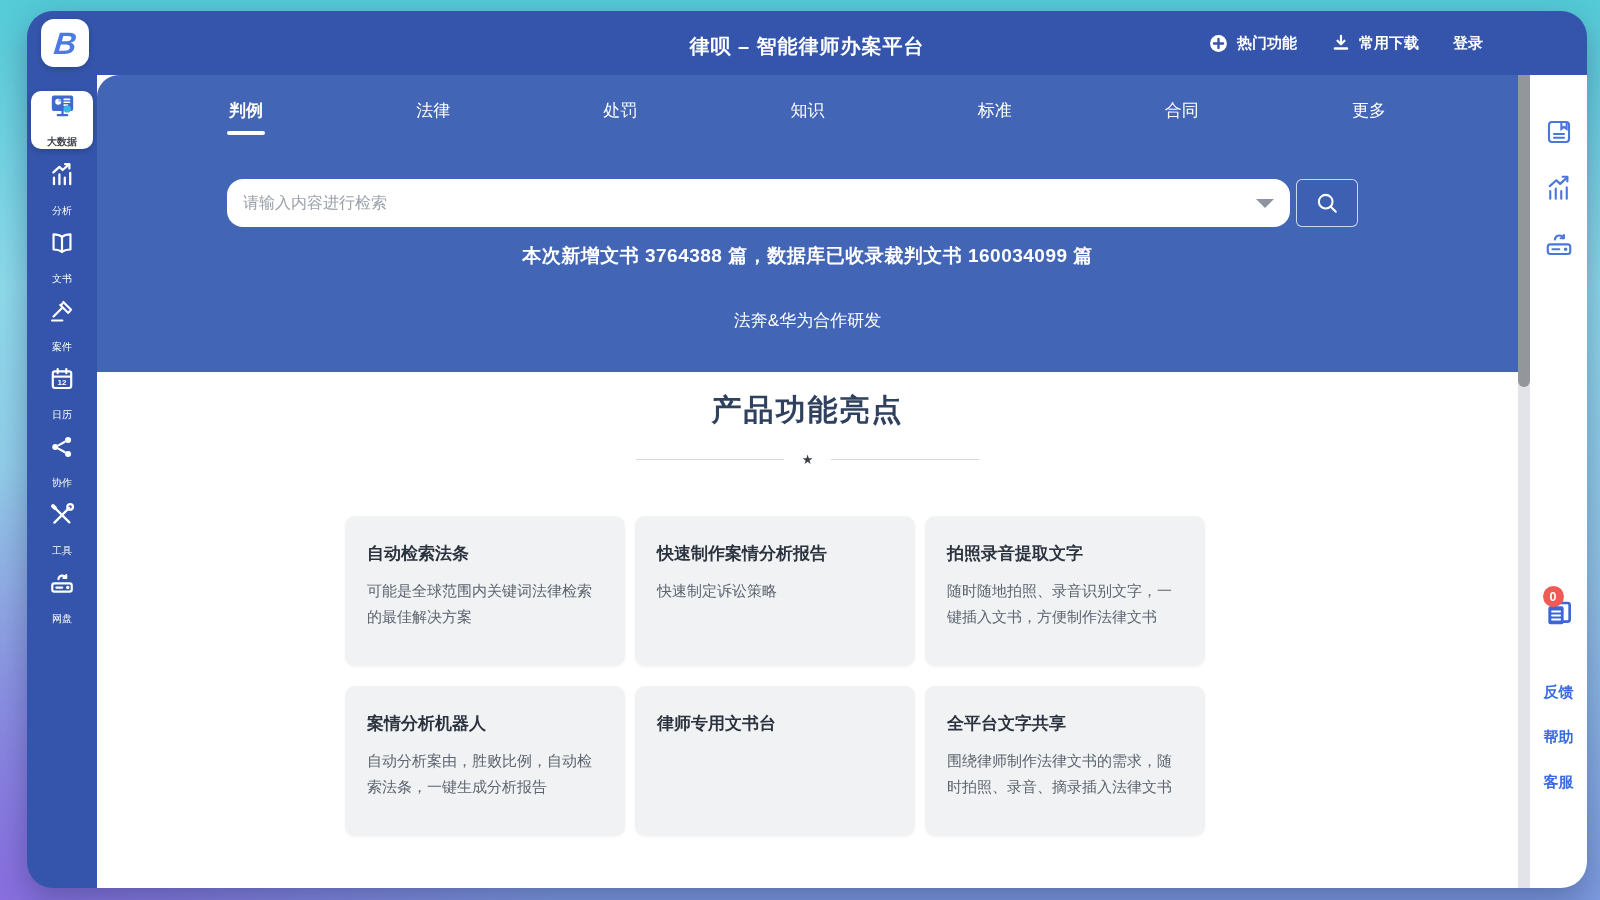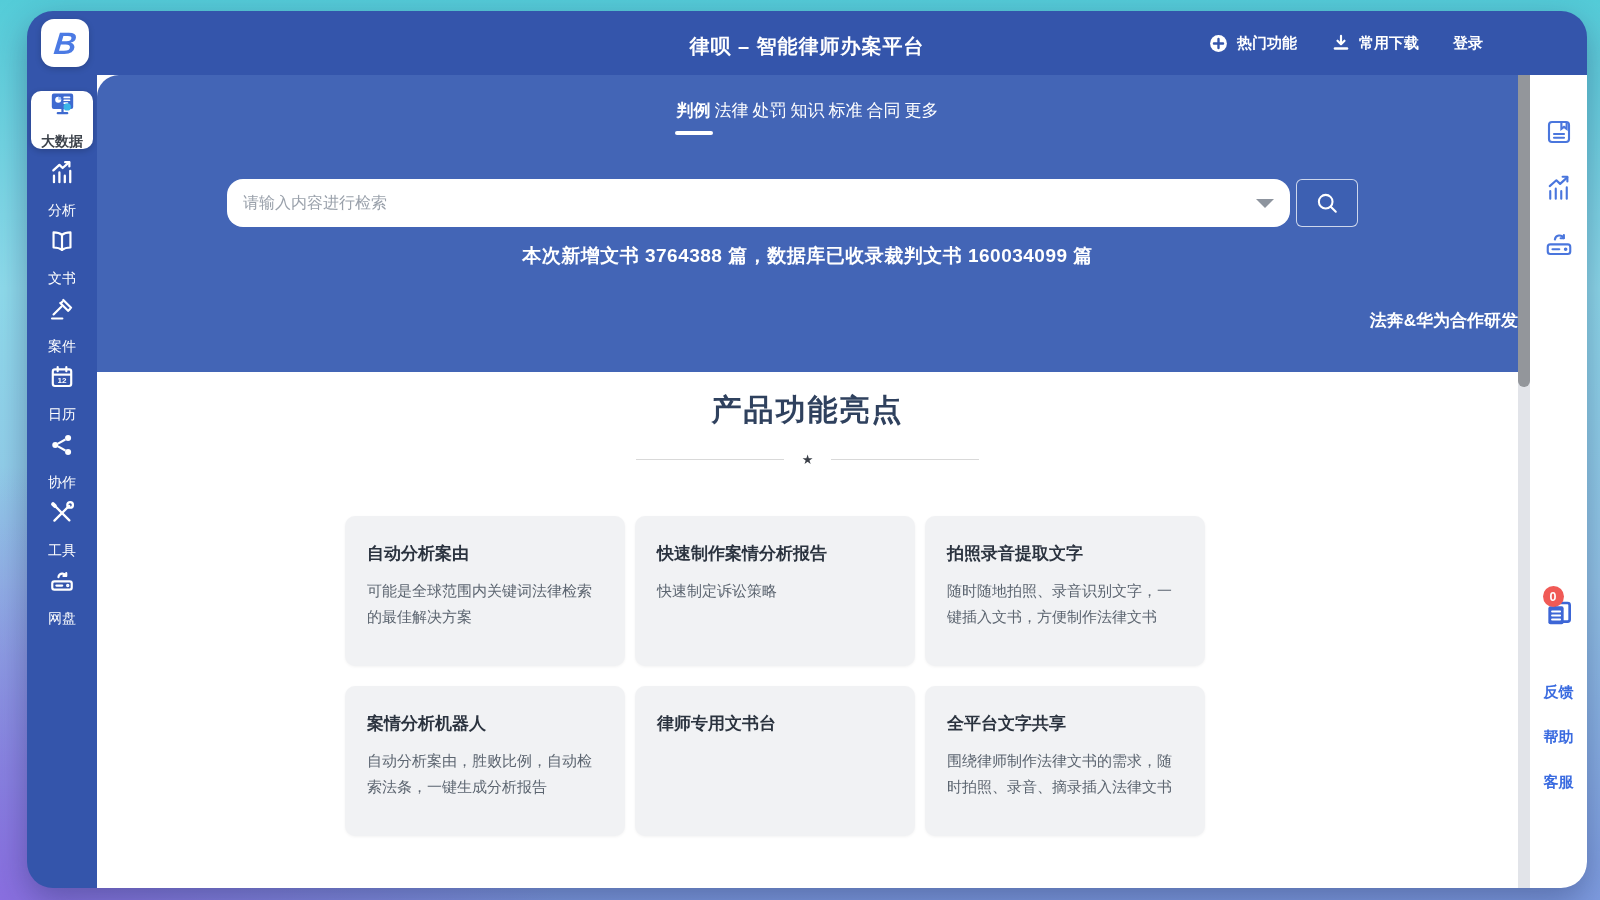--- a/index.html
+++ b/index.html
@@ -37,27 +37,27 @@
   .tb-link { display: flex; align-items: center; gap: 8px; color: #ffffff; font-size: 15px; font-weight: 700; cursor: pointer; }
   
   .leftrail {
     position: absolute; left: 0; top: 64px; bottom: 0; width: 70px;
     display: flex; flex-direction: column; align-items: center; padding-top: 16px;
   }
   .rail-item {
     width: 62px; height: 54px; margin-bottom: 14px; display: flex; flex-direction: column;
     align-items: center; justify-content: center; cursor: pointer; border-radius: 10px;
   }
-  .rail-item .lbl { color: #fff; font-size: 14px; margin-top: 16px; white-space: nowrap; font-family: Liberation Serif, serif; }
+  .rail-item .lbl { color: #fff; font-size: 10px; margin-top: 16px; white-space: nowrap; font-family: Liberation Serif, serif; }
   .rail-item.active { background: #fff; height: 58px; box-shadow: 0 2px 6px rgba(0,0,0,.2); }
   .rail-item.active .lbl { color: #3d434b; font-weight: 600; }
   
   .main { position: absolute; left: 70px; top: 64px; right: 69px; bottom: 0; background: #fff; }
   .hero { position: absolute; left: 0; top: 0; width: 100%; height: 297px; background: #4365b6; border-radius: 22px 0 0 0; }
-  .tabs { position: absolute; left: 130px; right: 130px; top: 24px; display: flex; justify-content: center; }
+  .tabs { position: absolute; left: 130px; right: 130px; top: 24px; display: flex; justify-content: space-between; }
   .tab { color: #fff; font-size: 17px; font-weight: 400; text-align: center; cursor: pointer; }
   .tab .underline { width: 38px; height: 4px; border-radius: 2px; background: transparent; margin: 9px auto 0; }
   .tab.active { font-weight: 700; }
   .tab.active .underline { background: #fff; }
   .search-row { position: absolute; left: 130px; top: 104px; display: flex; gap: 6px; }
   .search-box { position: relative; width: 1063px; }
   .search-input {
     width: 100%; height: 48px; border: none; border-radius: 16px; background: #fff;
     font-size: 16px; padding: 0 44px 0 16px; outline: none; color: #333;
     font-family: "Liberation Sans", "DejaVu Sans", sans-serif;
@@ -69,22 +69,22 @@
   }
   .search-btn {
     width: 62px; height: 48px; background: #3d60b2; border: 1px solid rgba(255,255,255,.75);
     border-radius: 6px; display: flex; align-items: center; justify-content: center; cursor: pointer;
   }
   .hero-stats {
     position: absolute; left: 0; right: 0; top: 168px; text-align: center;
     color: #fff; font-size: 19px; font-weight: 700; letter-spacing: .5px;
   }
   .hero-coop {
-    position: absolute; left: 0; right: 0; top: 234px; text-align: right;
-    color: #fff; font-size: 17px; font-weight: 700;
+    position: absolute; left: 0; right: 0; top: 234px; text-align: center;
+    color: #fff; font-size: 17px; font-weight: 400;
   }
   
   .features-title { margin-top: 315px; text-align: center; font-size: 30px; font-weight: 700; color: #2f415e; letter-spacing: 2px; }
   .divider { display: flex; align-items: center; justify-content: center; gap: 18px; margin-top: 22px; }
   .divider .line { width: 148px; height: 1px; background: #d9d9d9; }
   .divider .star { color: #3a3f47; font-size: 13px; line-height: 1; }
   .cards { width: 860px; margin: 50px 0 0 248px; display: grid; grid-template-columns: repeat(3, 280px); gap: 20px 10px; }
   .card { width: 280px; height: 150px; background: #f1f2f4; border-radius: 10px; padding: 26px 22px 0; box-shadow: 0 1px 3px rgba(0,0,0,.05); }
   .card h3 { font-size: 17px; font-weight: 700; color: #2b333f; margin-bottom: 13px; }
   .card p { font-size: 15px; color: #5c6570; line-height: 1.75; }
@@ -291,21 +291,21 @@
 
     <div class="features-title">产品功能亮点</div>
     <div class="divider">
       <div class="line"></div>
       <div class="star">★</div>
       <div class="line"></div>
     </div>
 
     <div class="cards">
       <div class="card">
-        <h3>自动分析案由</h3>
+        <h3>自动检索法条</h3>
         <p>可能是全球范围内关键词法律检索的最佳解决方案</p>
       </div>
       <div class="card">
         <h3>快速制作案情分析报告</h3>
         <p>快速制定诉讼策略</p>
       </div>
       <div class="card">
         <h3>拍照录音提取文字</h3>
         <p>随时随地拍照、录音识别文字，一键插入文书，方便制作法律文书</p>
       </div>

